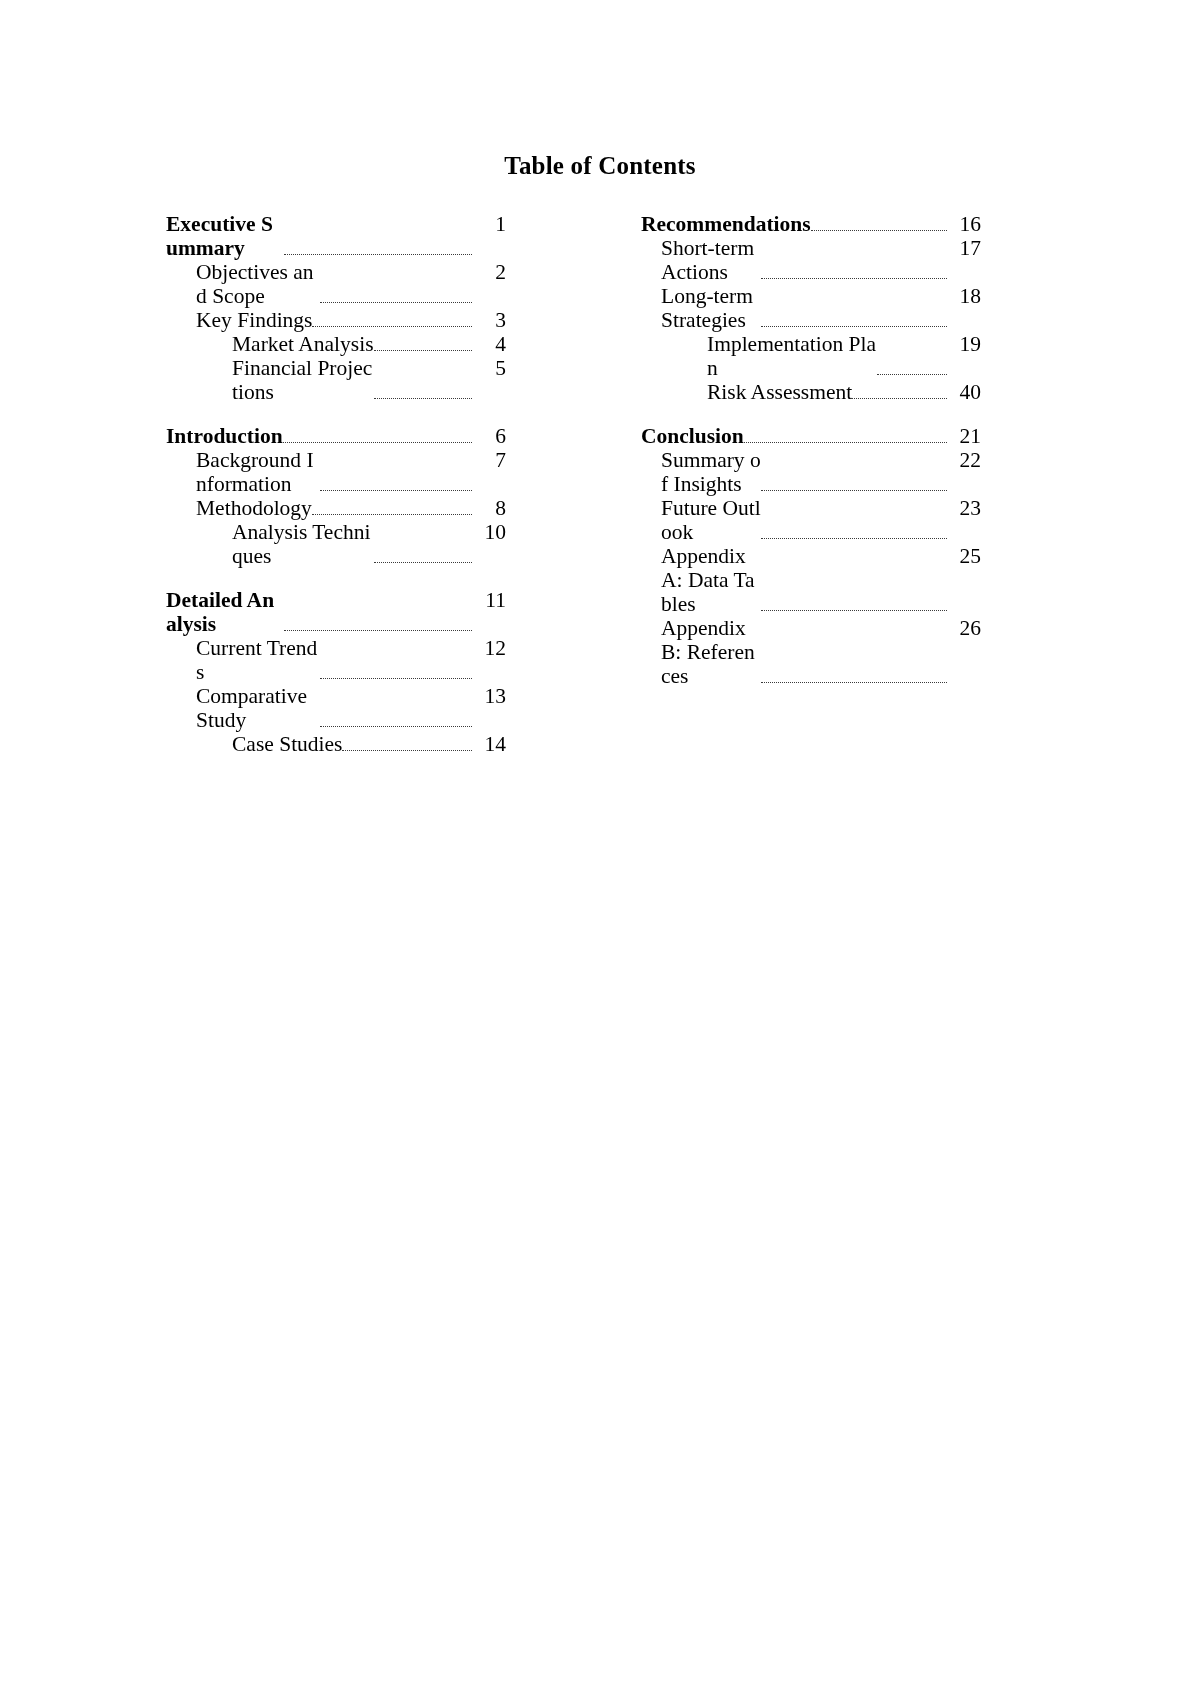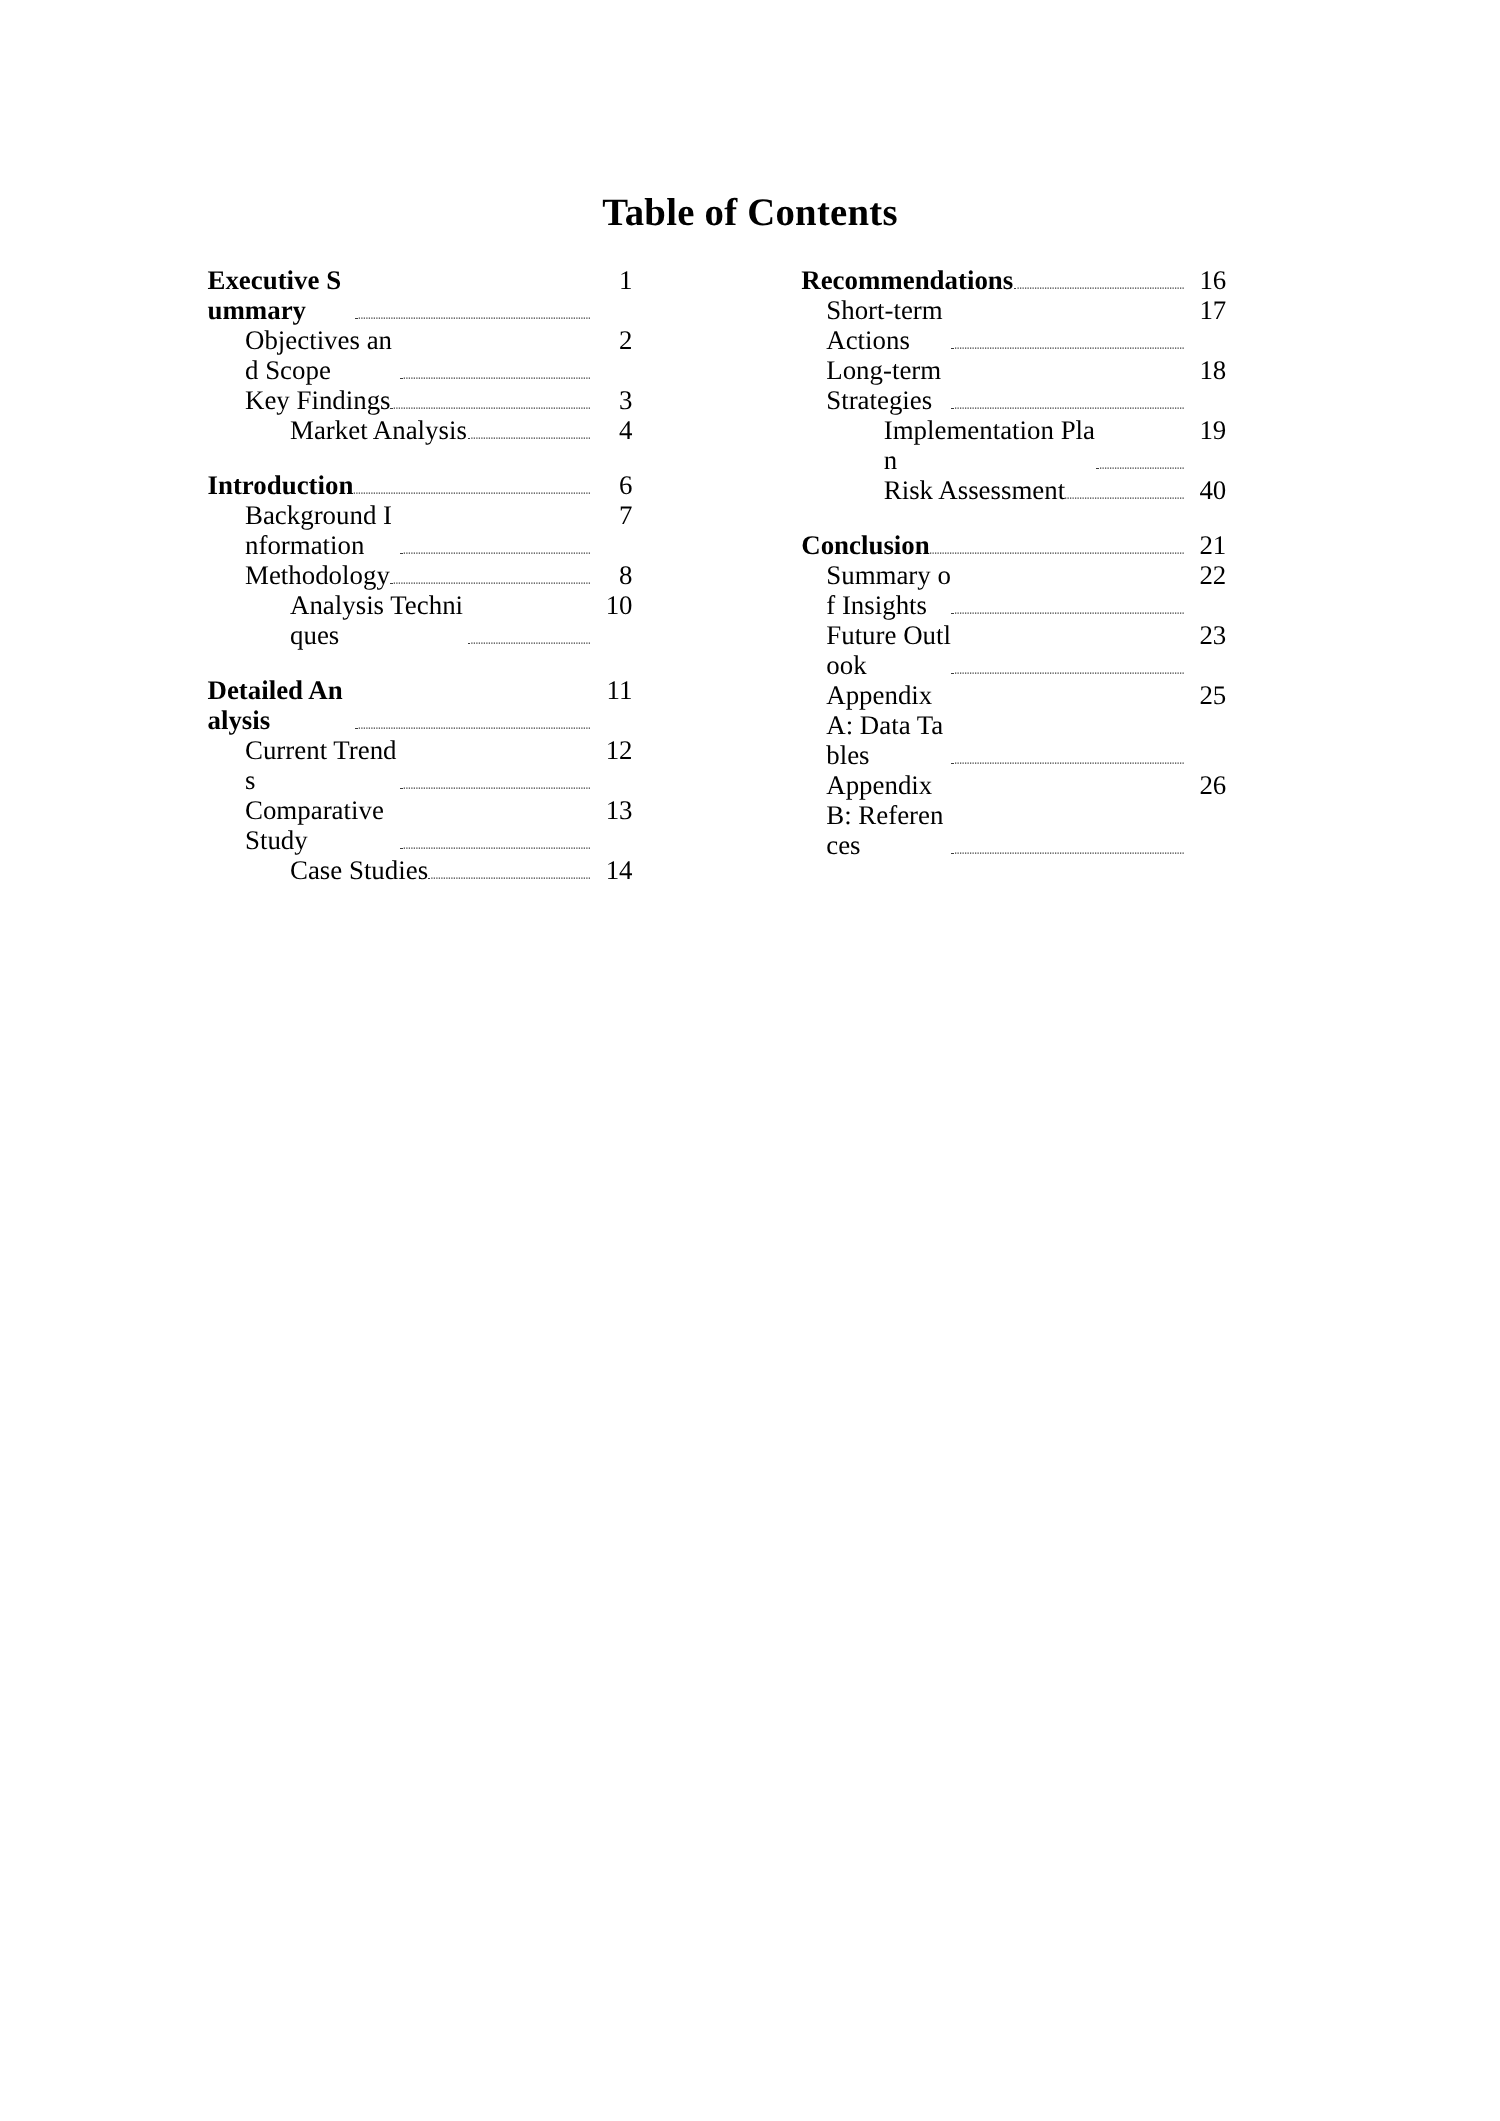--- a/index.html
+++ b/index.html
@@ -16,21 +16,21 @@
     color: #000000;
     overflow: hidden;
   }
 
   .doc-title {
     position: absolute;
     left: 0;
     top: 152px;
     width: 1200px;
     text-align: center;
-    font-size: 31px;
+    font-size: 25px;
     font-weight: bold;
     letter-spacing: 0.2px;
   }
 
   .columns {
     position: absolute;
     left: 0;
     top: 212px;
     width: 1200px;
   }
@@ -125,20 +125,25 @@
         <div class="entry lvl2">
           <span class="entry-text">Key Findings</span>
           <span class="leader"></span>
           <span class="pageno">3</span>
         </div>
         <div class="entry lvl3">
           <span class="entry-text">Market Analysis</span>
           <span class="leader"></span>
           <span class="pageno">4</span>
         </div>
+        <div class="entry lvl3">
+          <span class="entry-text">Financial Projections</span>
+          <span class="leader"></span>
+          <span class="pageno">5</span>
+        </div>
         <div class="entry lvl1">
           <span class="entry-text">Introduction</span>
           <span class="leader"></span>
           <span class="pageno">6</span>
         </div>
         <div class="entry lvl2">
           <span class="entry-text">Background Information</span>
           <span class="leader"></span>
           <span class="pageno">7</span>
         </div>

